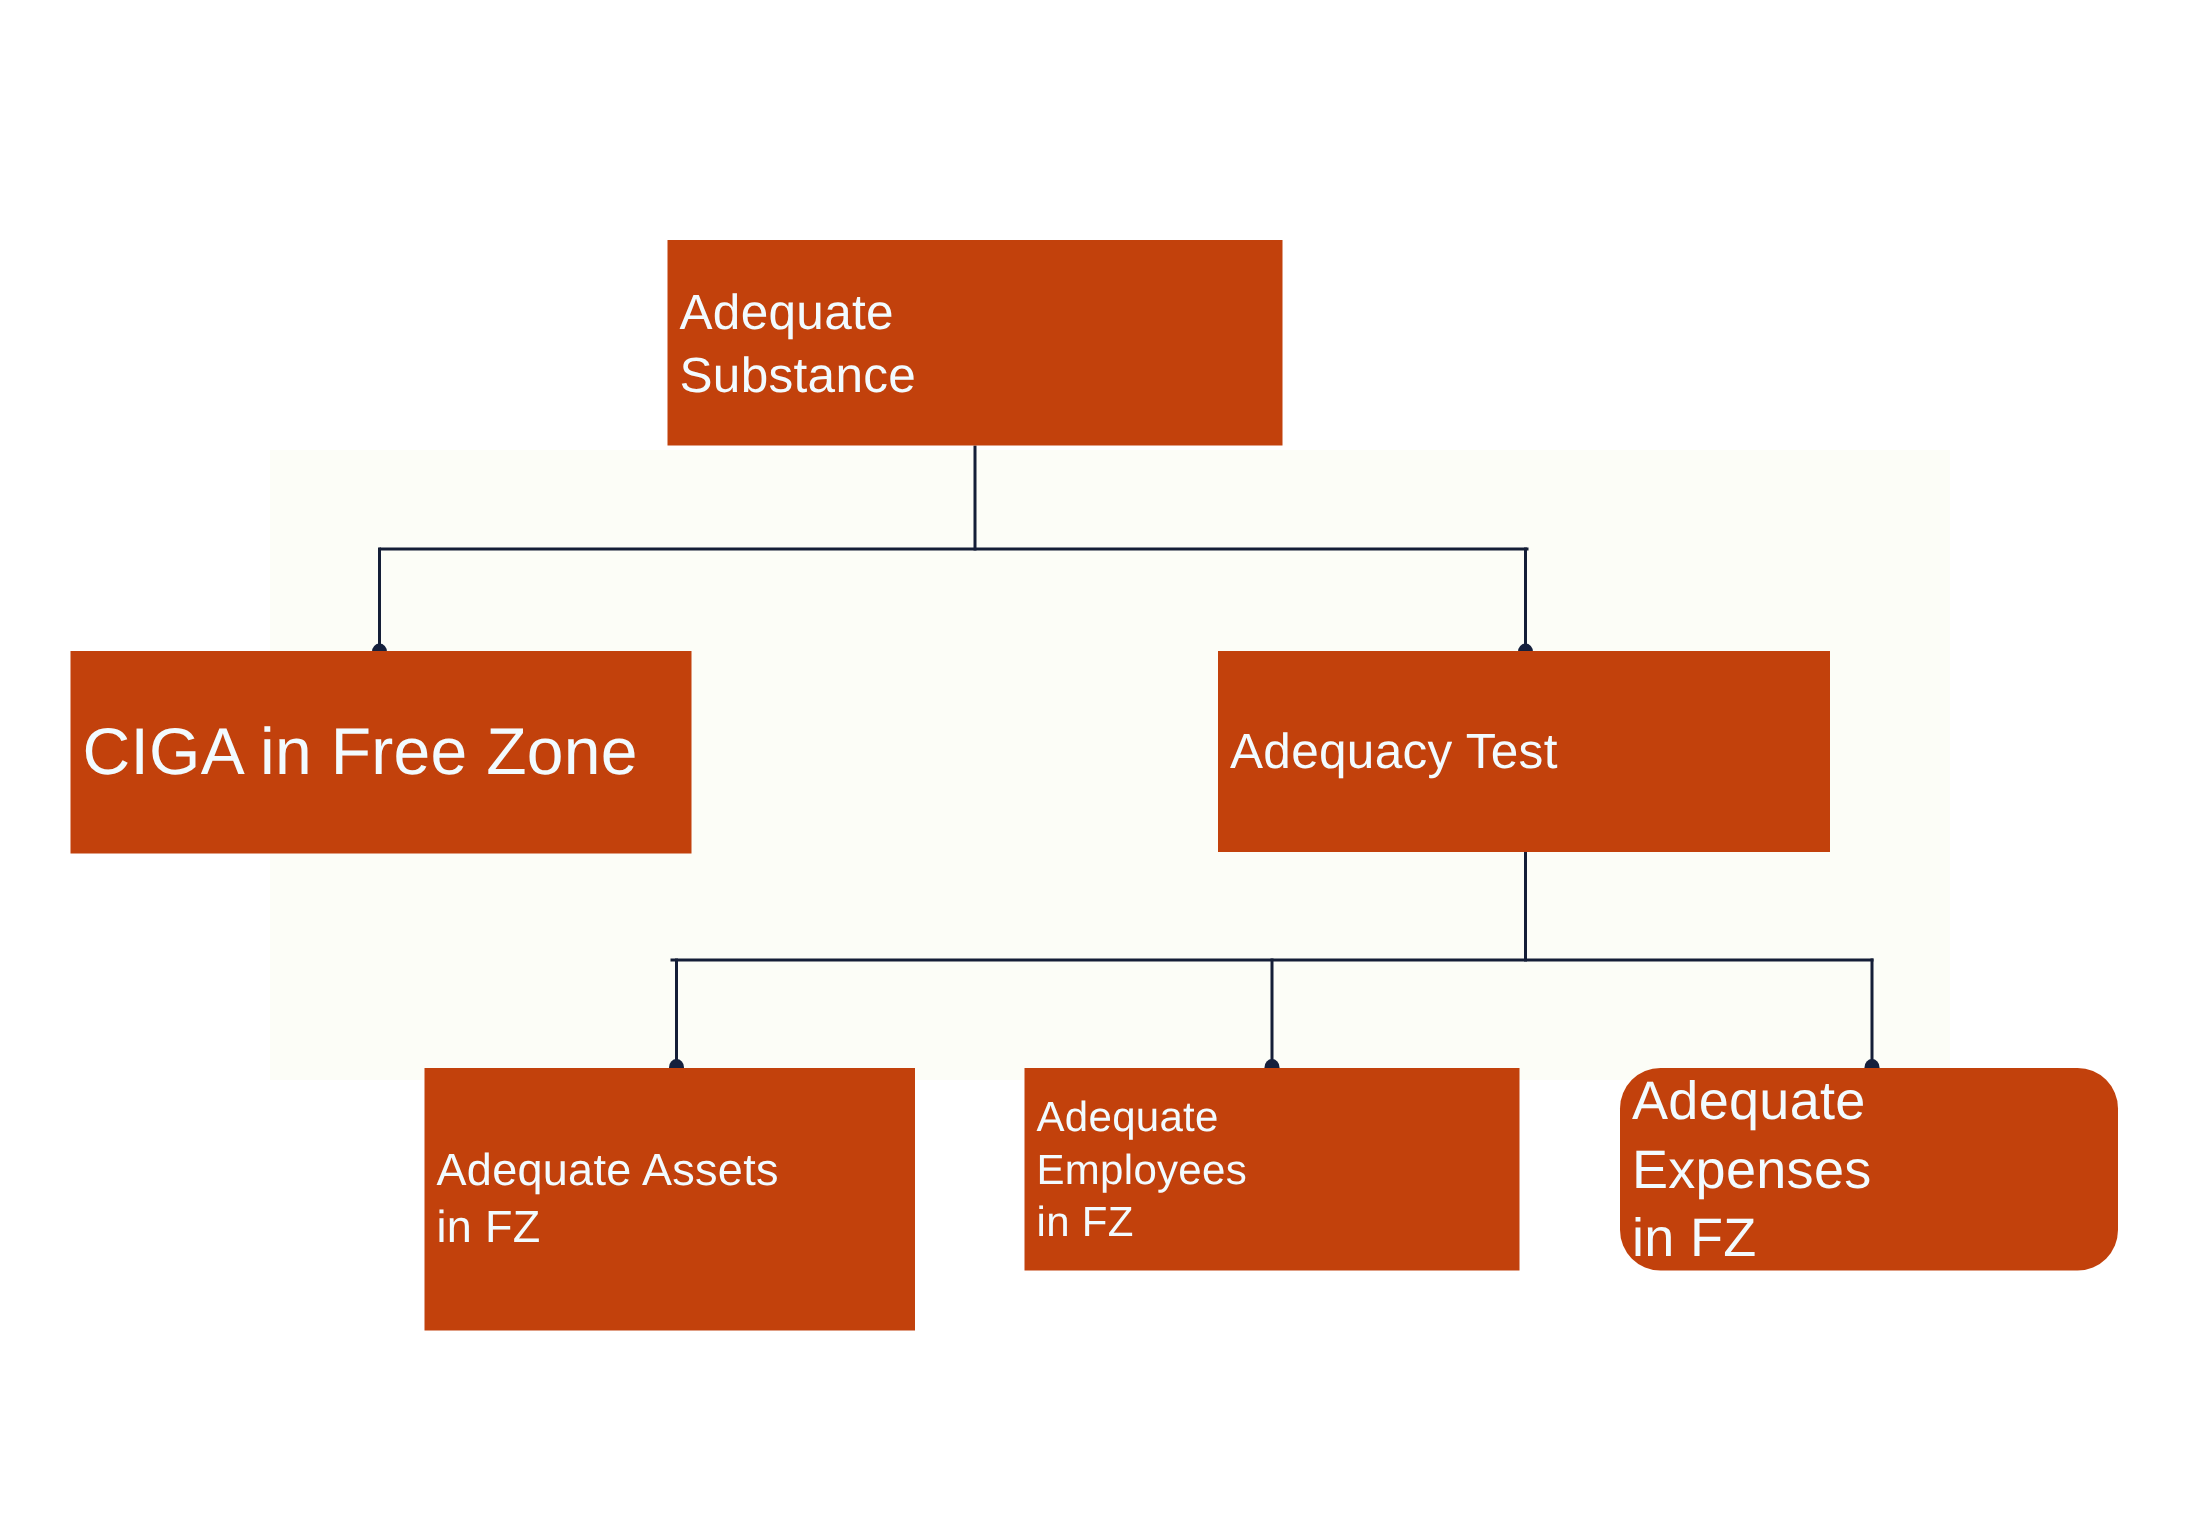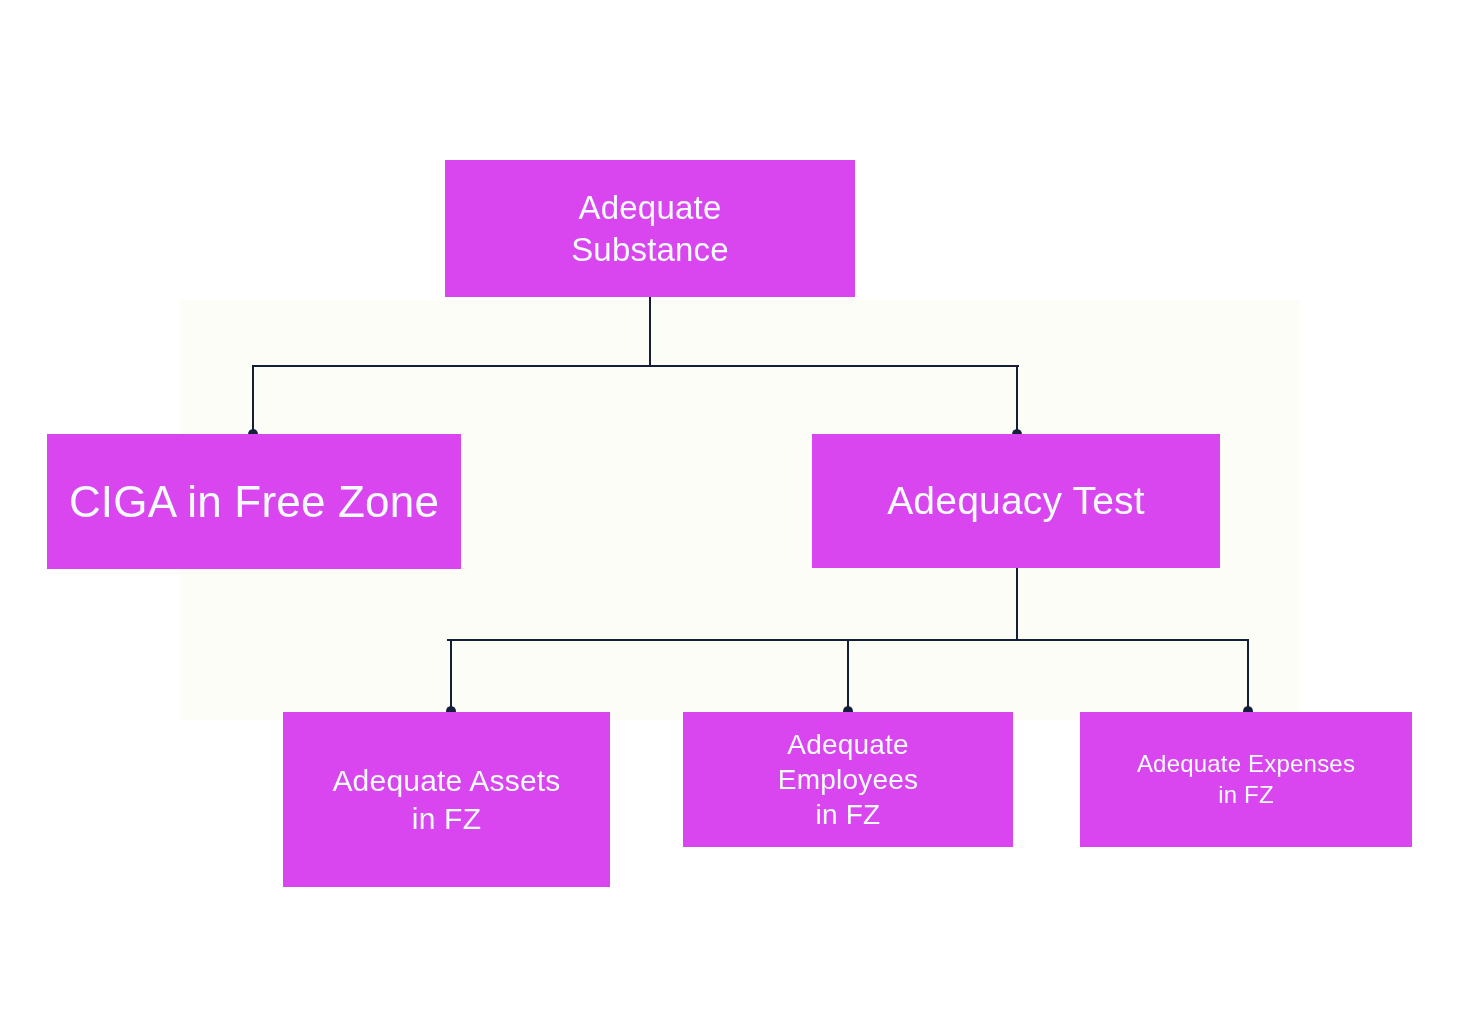--- a/index.html
+++ b/index.html
@@ -22,26 +22,26 @@
     position: absolute;
     left: 180px;
     top: 300px;
     width: 1120px;
     height: 420px;
     background: #fcfdf7;
     pointer-events: none;
   }
   .node {
     position: absolute;
-    background: #d946ef;
+    background: #c2410c;
     color: #f2fbff;
     display: flex;
     align-items: center;
     justify-content: center;
-    text-align: center;
+    text-align: left;
     box-sizing: border-box;
     line-height: 1.26;
     font-weight: 400;
     letter-spacing: 0.2px;
     -webkit-font-smoothing: antialiased;
   }
   .node .label {
     display: block;
     width: 100%;
     padding: 0 8px;
@@ -51,33 +51,34 @@
   #node-root {
     left: 445px;  top: 160px;  width: 410px;  height: 137px;
     font-size: 33px;
   }
   #node-ciga {
     left: 47px;   top: 434px;  width: 414px;  height: 135px;
     font-size: 44px;
   }
   #node-adequacy {
     left: 812px;  top: 434px;  width: 408px;  height: 134px;
-    font-size: 39px;
+    font-size: 33px;
   }
   #node-assets {
     left: 283px;  top: 712px;  width: 327px;  height: 175px;
     font-size: 30px;
   }
   #node-employees {
     left: 683px;  top: 712px;  width: 330px;  height: 135px;
     font-size: 28px;
   }
   #node-expenses {
     left: 1080px; top: 712px;  width: 332px;  height: 135px;
-    font-size: 24px;
+    font-size: 36px;
+    border-radius: 27px;
   }
   .conn {
     position: absolute;
     background: #141e37;
   }
   .conn-v { width: 2px; }
   .conn-h { height: 2px; }
   .dot {
     position: absolute;
     width: 10px;

